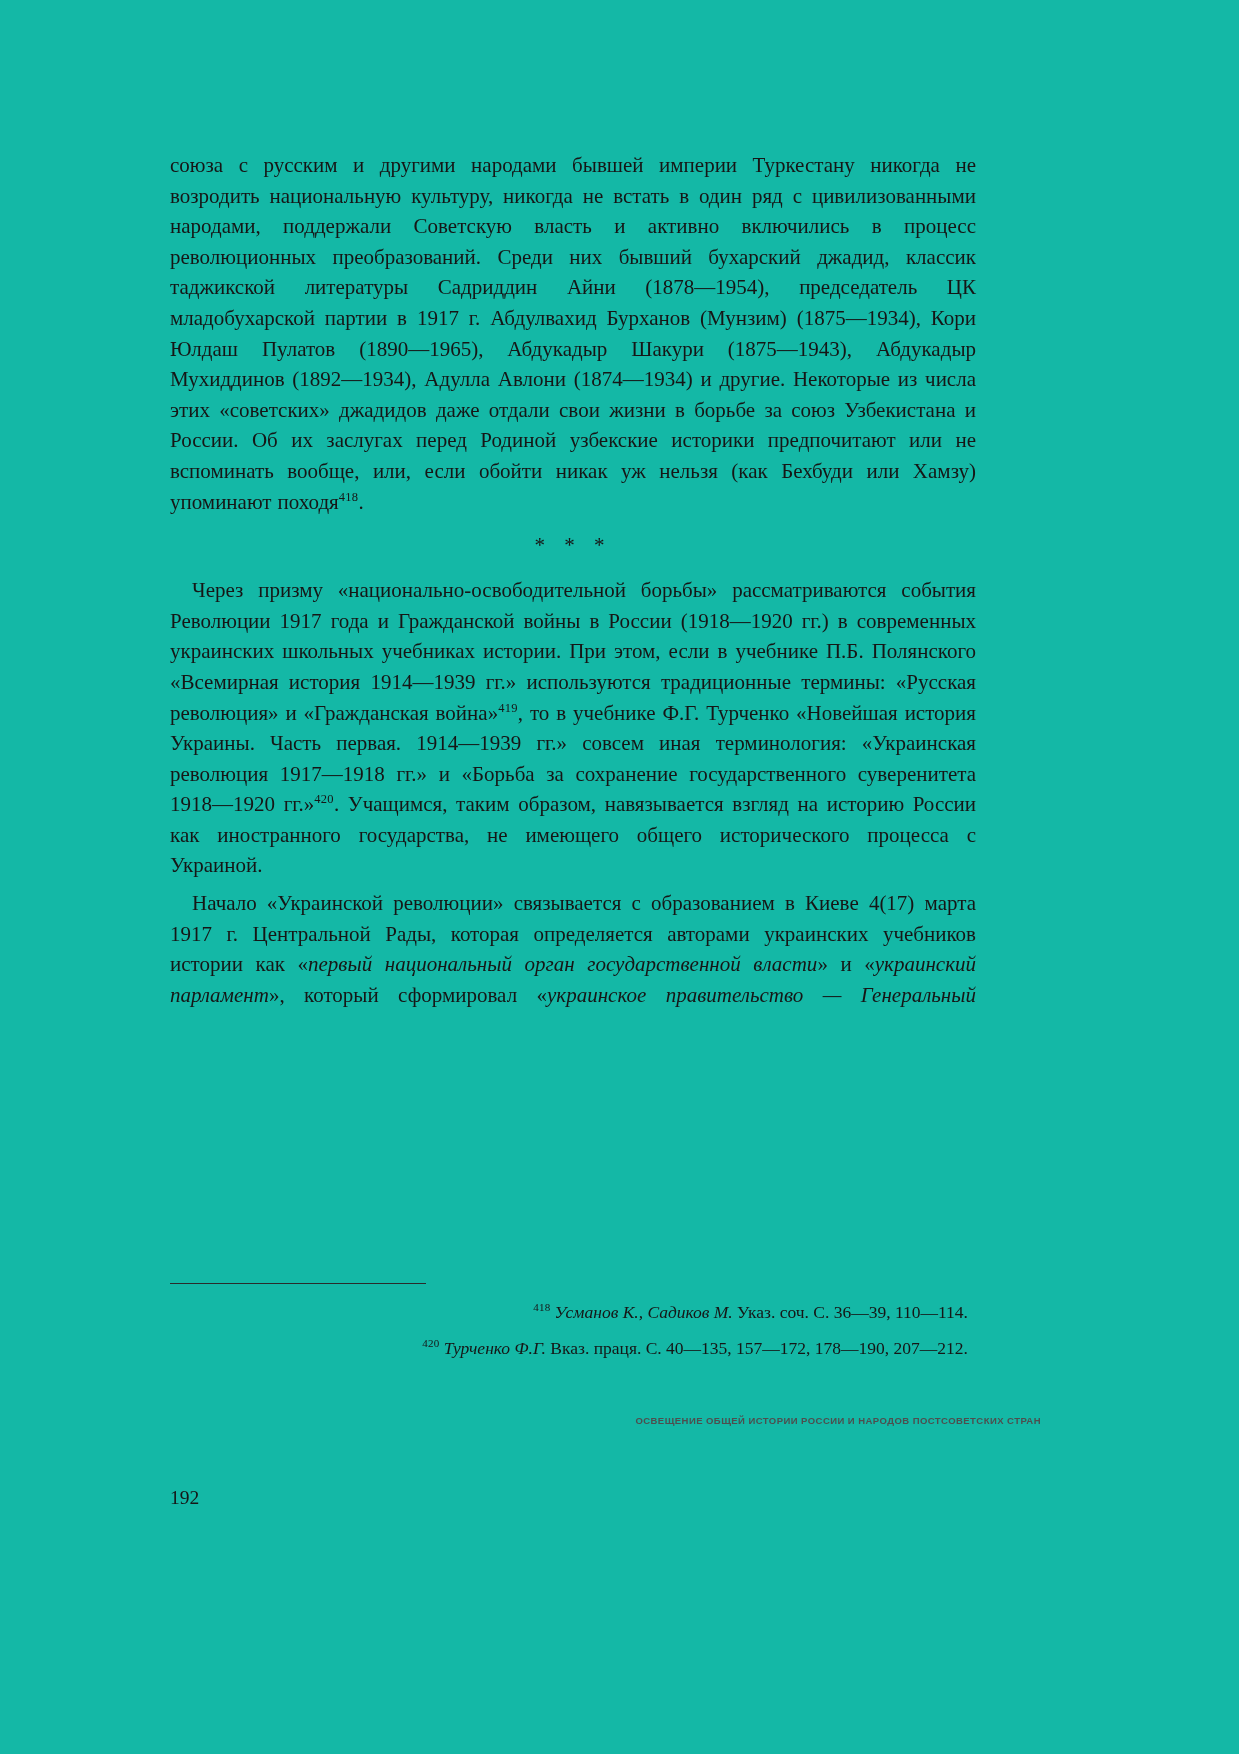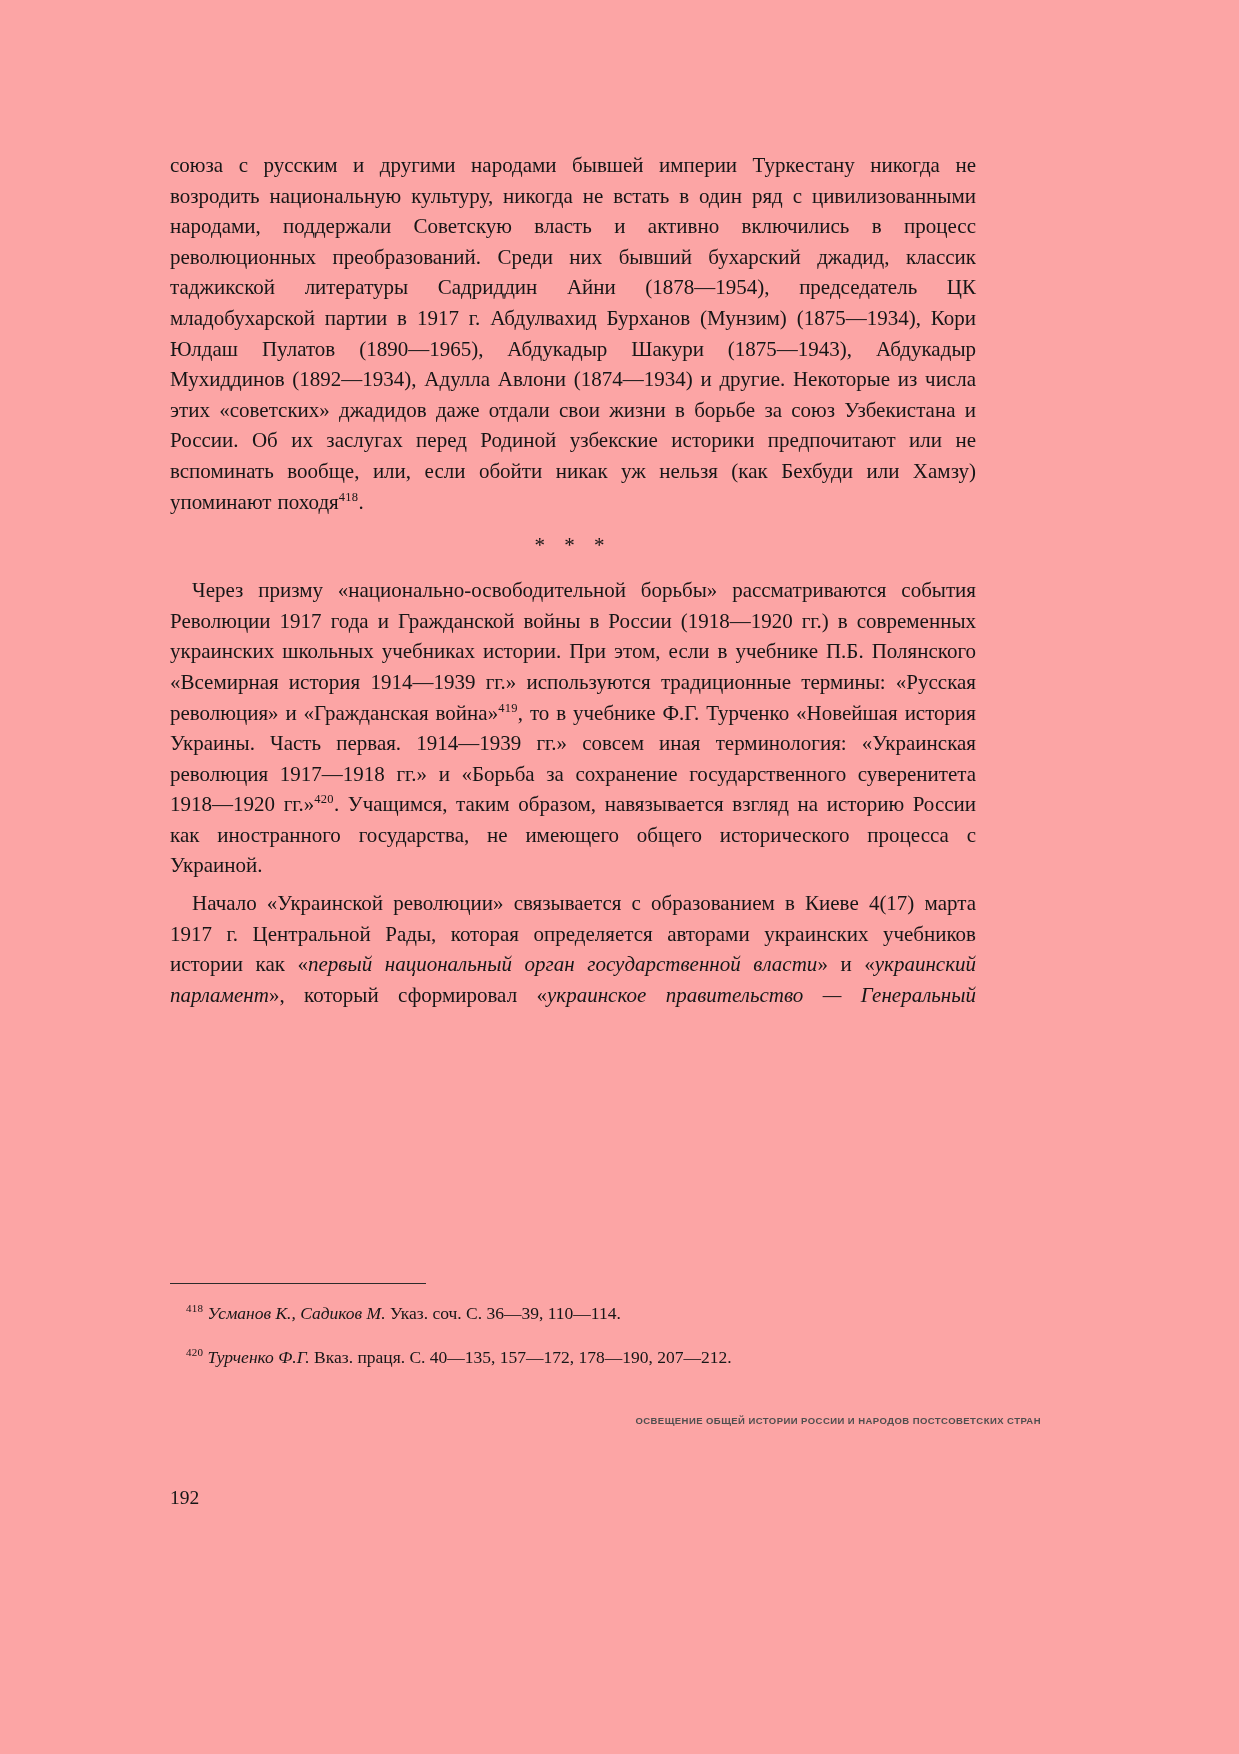--- a/index.html
+++ b/index.html
@@ -1,20 +1,20 @@
 <!DOCTYPE html>
 <html lang="ru"><head>
 <meta charset="utf-8">
 <style>
   html, body { margin: 0; padding: 0; background: #e8e8e8; }
   .page {
     position: relative;
     width: 1239px;
     height: 1754px;
-    background: #fca5a5;
+    background: #14b8a6;
     font-family: "Liberation Serif", serif;
     color: #161616;
     overflow: hidden;
   }
   .text-block {
     position: absolute;
     left: 170px;
     top: 150px;
     width: 806px;
   }
@@ -50,21 +50,21 @@
     font-size: 17.5px;
     line-height: 27.5px;
     text-align: left;
   }
   .fn-rule {
     width: 256px;
     border: 0;
     border-top: 1.6px solid #2b2b2b;
     margin: 0 0 15px 0;
   }
-  .fn-item { margin: 16px; }
+  .fn-item { margin: 8px; text-align: right; }
   .fn-item sup.fnref { font-size: 11px; margin-right: 4px; }
   .fn-item em { font-style: italic; }
   .page-number {
     position: absolute;
     left: 170px;
     top: 1487px;
     font-size: 19.5px;
     color: #161616;
   }
   .running-title {

